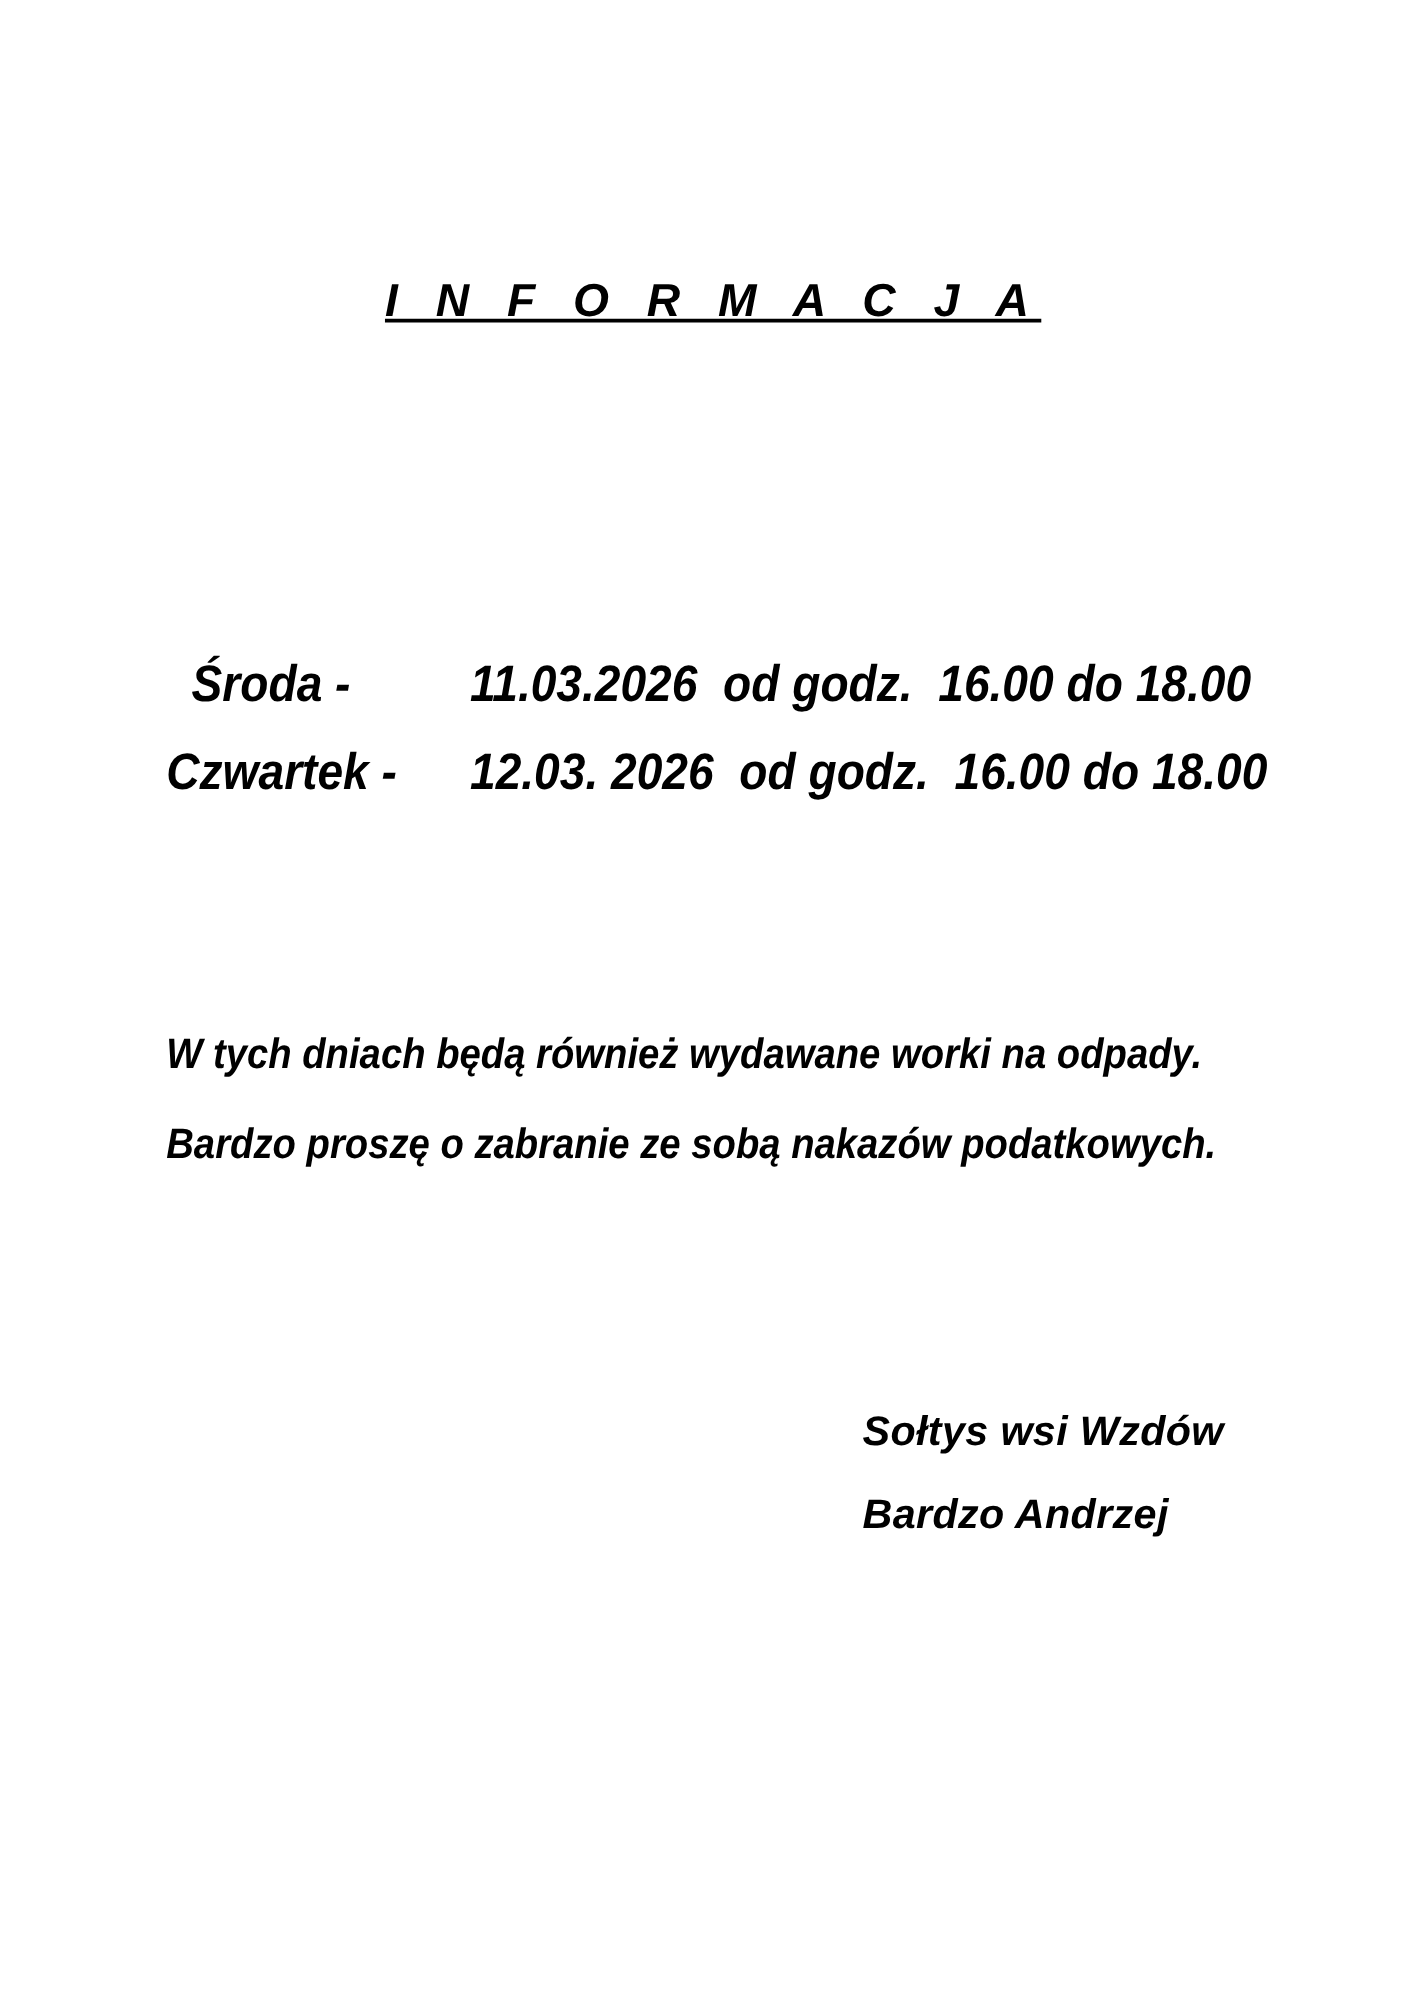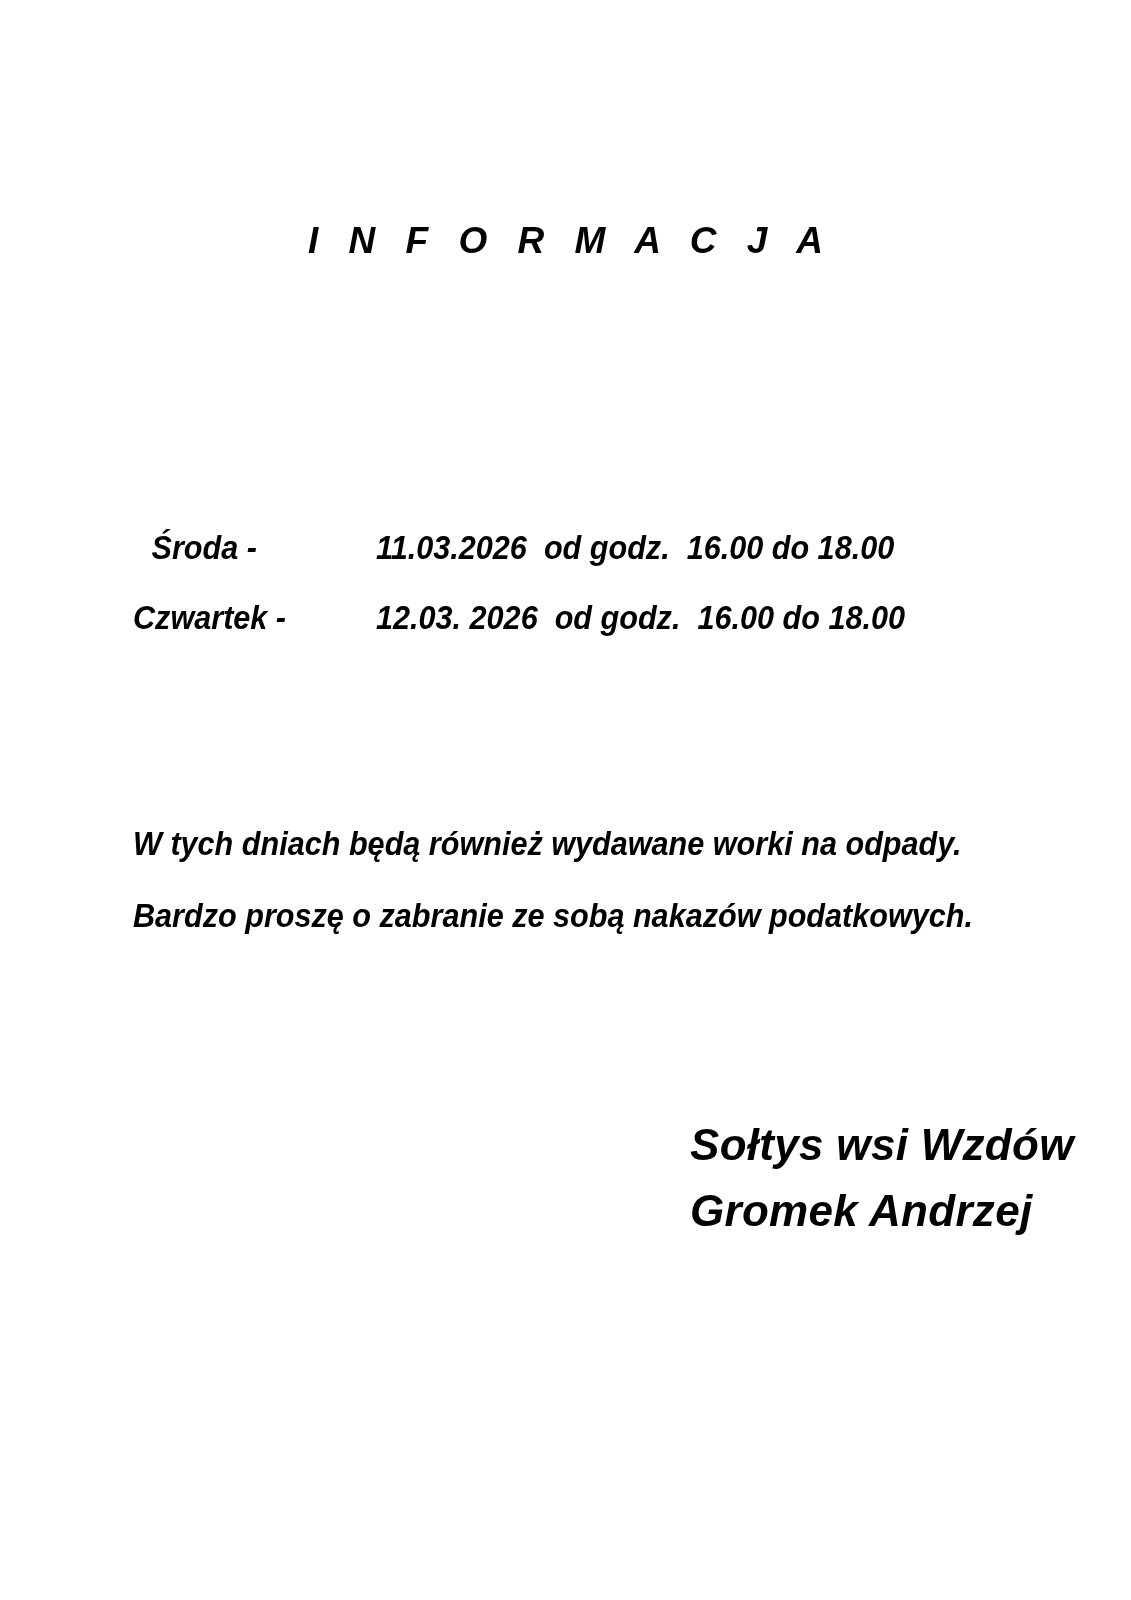--- a/index.html
+++ b/index.html
@@ -29,20 +29,21 @@
     top: 196px;
     text-align: center;
     font-family: "Liberation Sans", "DejaVu Sans", sans-serif;
     font-size: 37px;
     font-weight: bold;
     font-style: italic;
     letter-spacing: 10px;
     text-indent: 10px;
     line-height: 1.1;
     white-space: pre;
+    text-decoration: underline;
   }
 
   
   .body-block {
     position: absolute;
     left: 133px;
     top: 330px;
     width: 847px;
   }
 
@@ -69,21 +70,21 @@
     position: absolute;
     left: 133px;
     top: 512px;
     width: 900px;
   }
 
   .sched-row {
     position: relative;
     height: 70px;
     font-family: "Liberation Sans", "DejaVu Sans", sans-serif;
-    font-size: 34px;
+    font-size: 41px;
     font-weight: bold;
     font-style: italic;
     line-height: 70px;
     white-space: pre;
   }
 
   .sched-day {
     position: absolute;
     left: 0;
     top: 0;
@@ -119,21 +120,21 @@
   
   .signature {
     position: absolute;
     left: 690px;
     top: 1112px;
     width: 380px;
   }
 
   .sig-line {
     font-family: "Liberation Sans", "DejaVu Sans", sans-serif;
-    font-size: 44px;
+    font-size: 33px;
     font-weight: bold;
     font-style: italic;
     line-height: 66px;
     white-space: pre;
     letter-spacing: 0.3px;
   }
 </style>
 </head>
 <body>
 
@@ -158,16 +159,16 @@
   </div>
 
   <div class="lower-block">
     <p class="para">W tych dniach będą również wydawane worki na odpady.</p>
     <div class="para-gap-2"></div>
     <p class="para">Bardzo proszę o zabranie ze sobą nakazów podatkowych.</p>
   </div>
 
   <div class="signature">
     <div class="sig-line">Sołtys wsi Wzdów</div>
-    <div class="sig-line">Gromek Andrzej</div>
+    <div class="sig-line">Bardzo Andrzej</div>
   </div>
 
 </div>
 
 </body></html>

